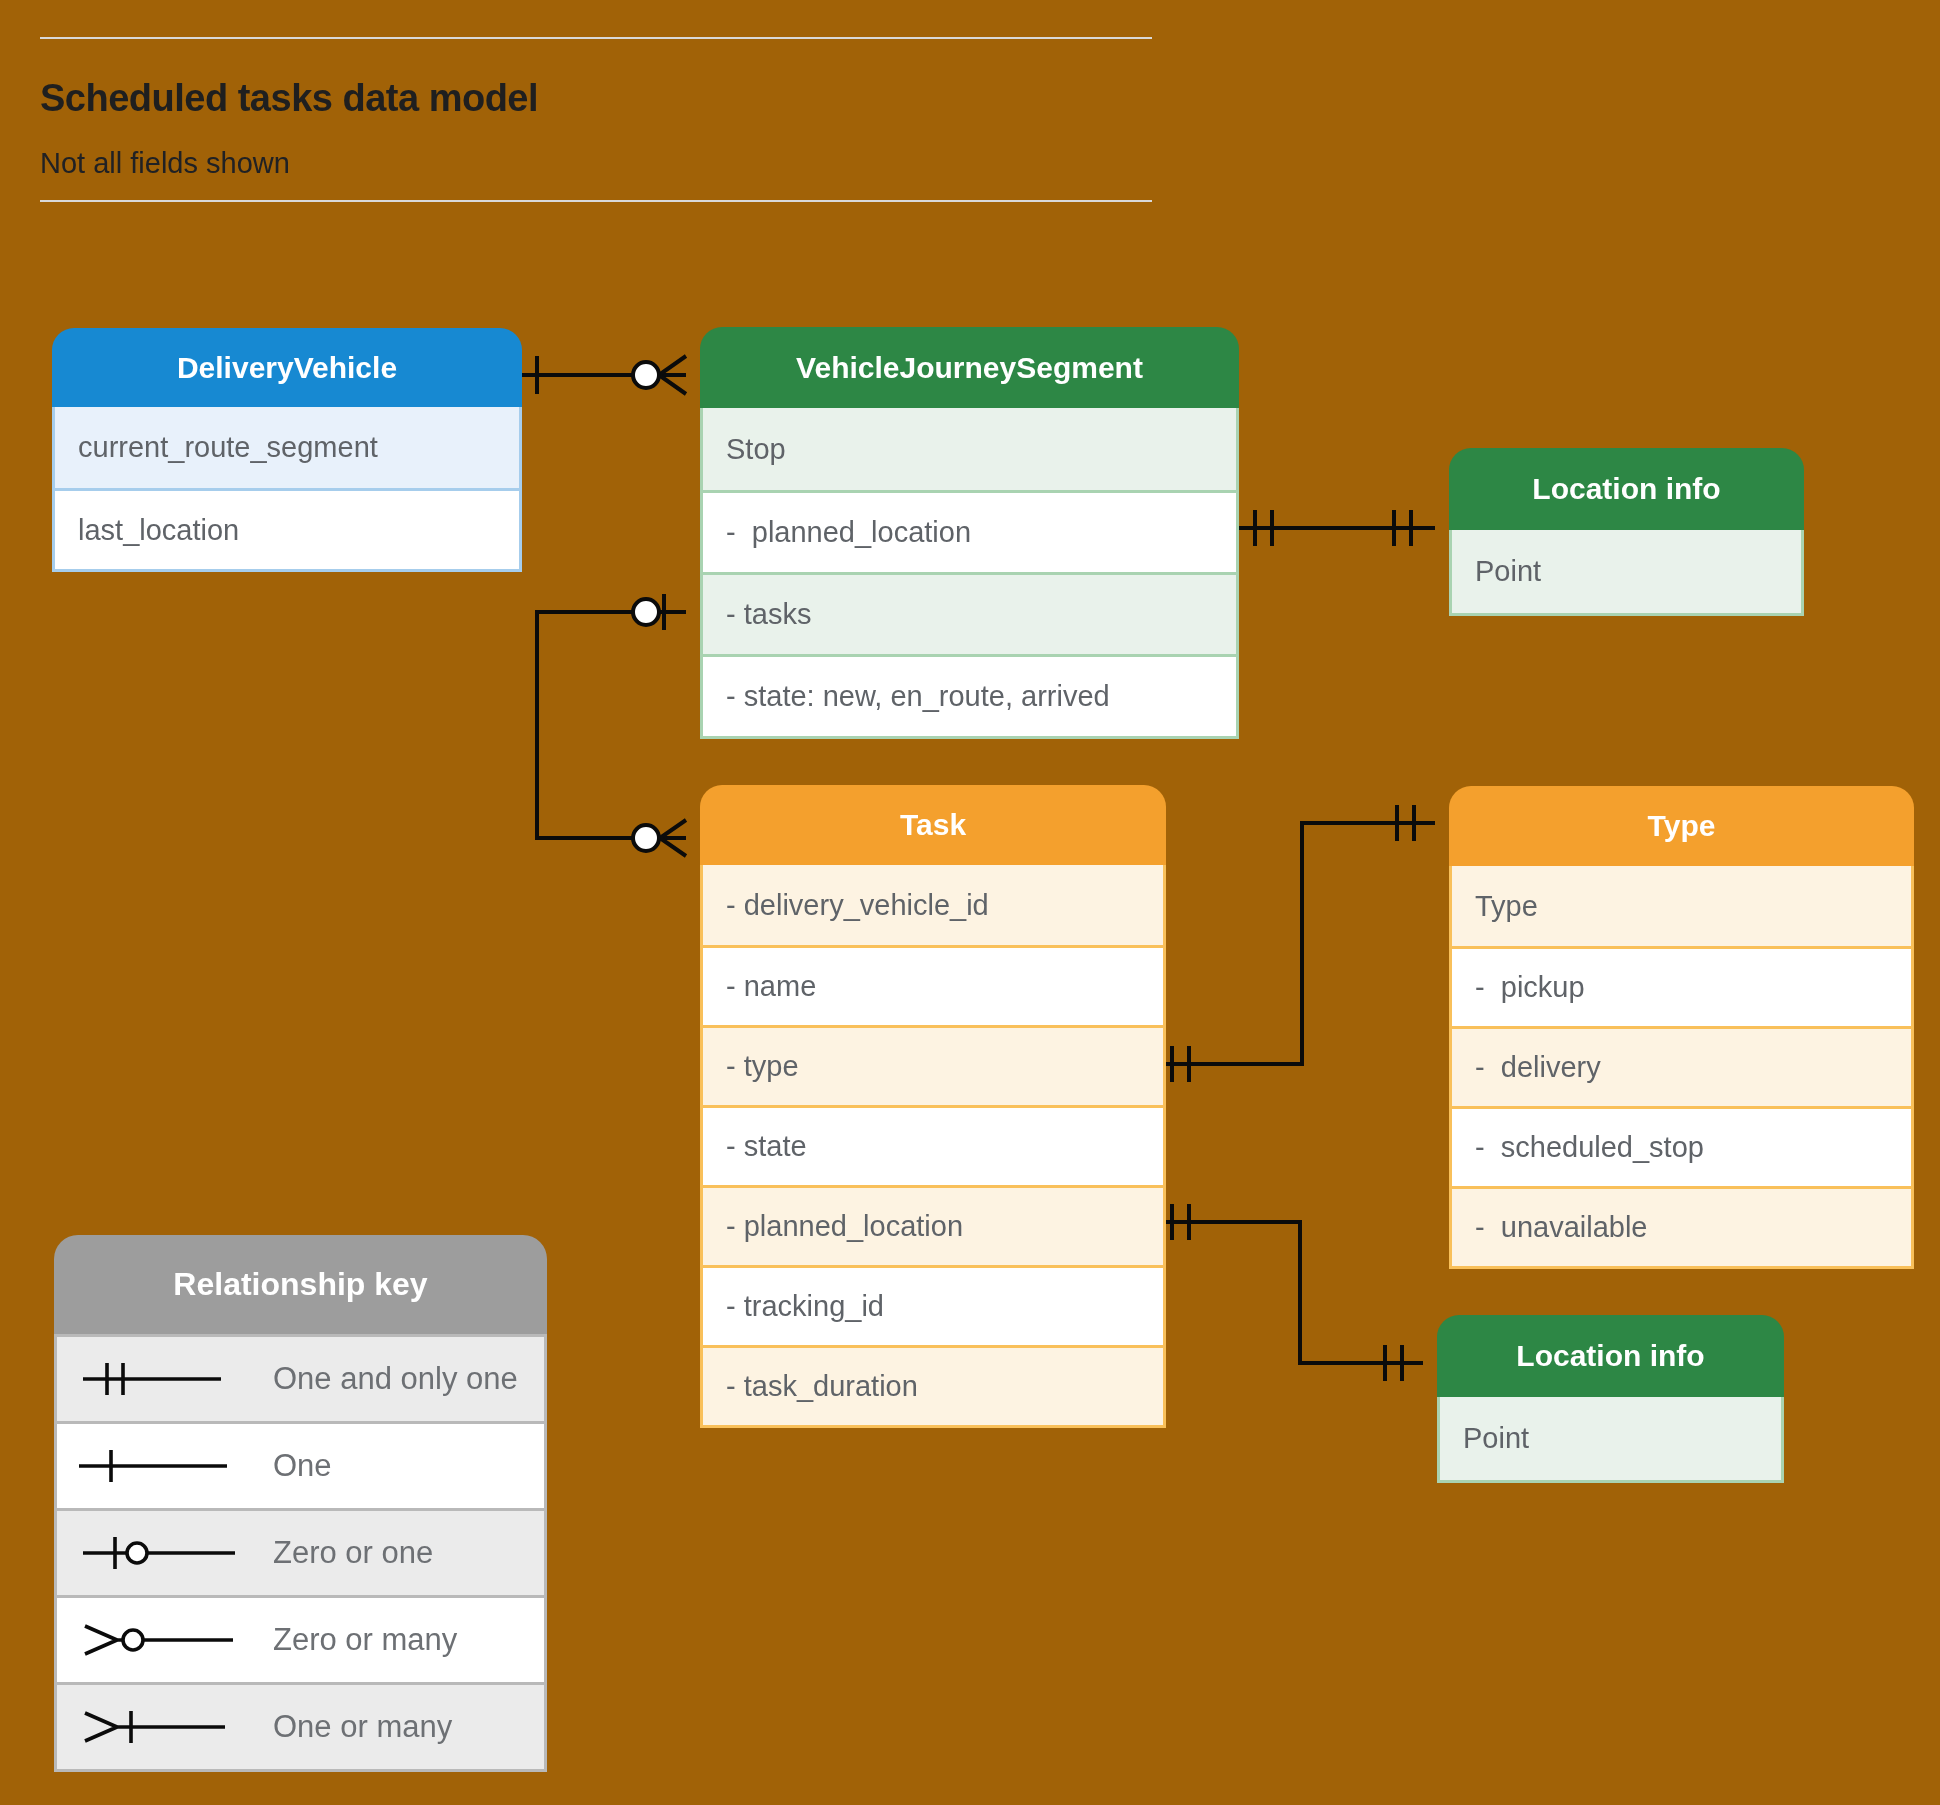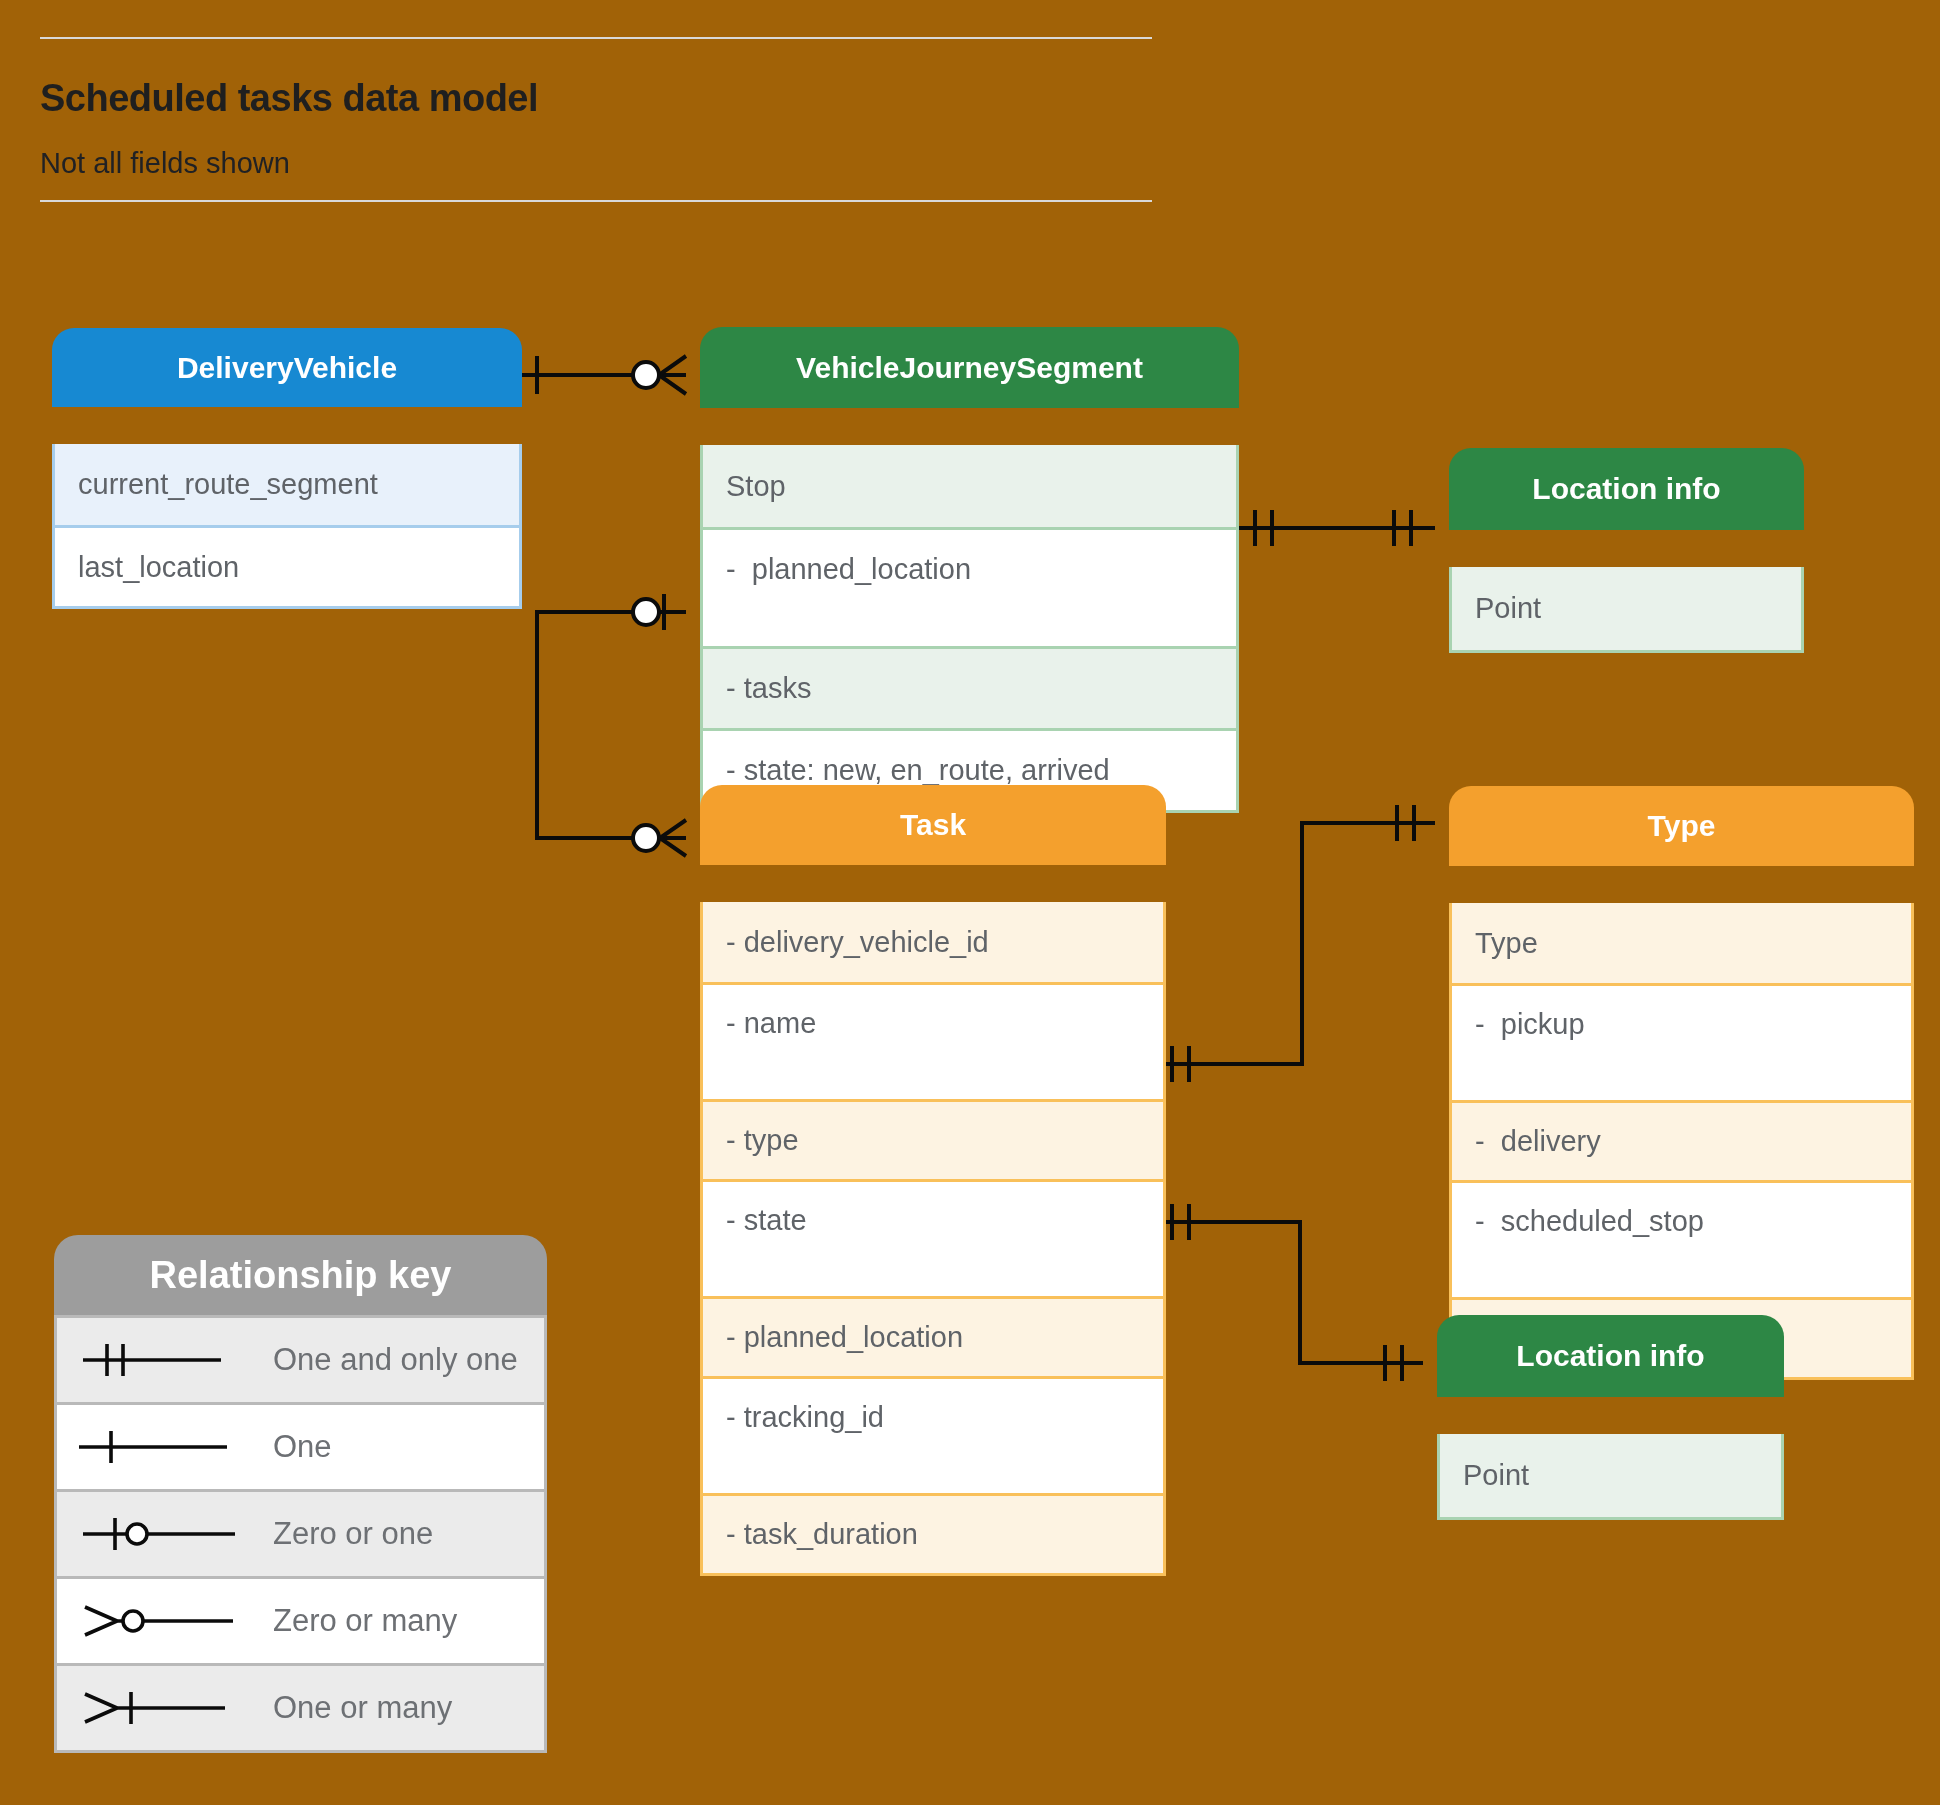--- a/index.html
+++ b/index.html
@@ -13,34 +13,34 @@
   #connector-layer path{fill:none;stroke:#0b0b0b;stroke-width:4;}
   #connector-layer circle{fill:#ffffff;stroke:#0b0b0b;stroke-width:4;}
 
   .entity{position:absolute;padding-left:14px;}
   .ent-header{display:flex;align-items:center;justify-content:center;color:#ffffff;
     font-weight:700;font-size:30px;border-radius:22px 22px 0 0;}
   .ent-body{border:3px solid var(--bc);border-top:none;background:#fff;box-sizing:border-box;}
   .ent-row{display:flex;align-items:center;padding-left:23px;font-size:29px;color:#5f6368;
     white-space:pre;border-top:3px solid var(--bc);box-sizing:border-box;background:#fff;}
   .ent-row:first-child{border-top:none;}
-  .ent-row.alt{background:var(--row);margin-top:37px;}
+  .ent-row.alt{background:var(--row);}
 
   .c-blue{--bc:#a6cdec;--row:#e8f1fb;}   .c-blue  .ent-header{background:#1789d2;}
   .c-green{--bc:#a9d3b1;--row:#e9f2eb;}  .c-green .ent-header{background:#2d8745;}
   .c-orange{--bc:#f9c05a;--row:#fdf3e2;} .c-orange .ent-header{background:#f4a02d;}
   .c-gray{--bc:#b9b9b9;--row:#ebebeb;}   .c-gray  .ent-header{background:#9d9d9d;border-radius:24px 24px 0 0;}
 
   .e-dv  .ent-header{height:79px;} .e-dv  .ent-row{height:81px;}
   .e-vjs .ent-header{height:81px;} .e-vjs .ent-row{height:82px;}
   .e-loc .ent-header{height:82px;} .e-loc .ent-row{height:83px;}
   .e-task .ent-header{height:80px;} .e-task .ent-row{height:80px;}
   .e-type .ent-header{height:80px;} .e-type .ent-row{height:80px;}
 
-  .e-key .ent-header{height:80px;font-size:38px;}
+  .e-key .ent-header{height:99px;font-size:32px;}
   .key-row{display:flex;align-items:center;height:87px;border-top:3px solid var(--bc);
     box-sizing:border-box;background:#fff;padding-left:18px;}
   .key-row.alt{background:var(--row);}
   .key-symbol{width:172px;height:58px;flex:0 0 auto;}
   .key-symbol path{fill:none;stroke:#0b0b0b;stroke-width:3.6;}
   .key-symbol circle{fill:#fff;stroke:#0b0b0b;stroke-width:3.6;}
   .key-label{margin-left:26px;font-size:31px;color:#6d7074;}
 </style>
 </head>
 <body>

